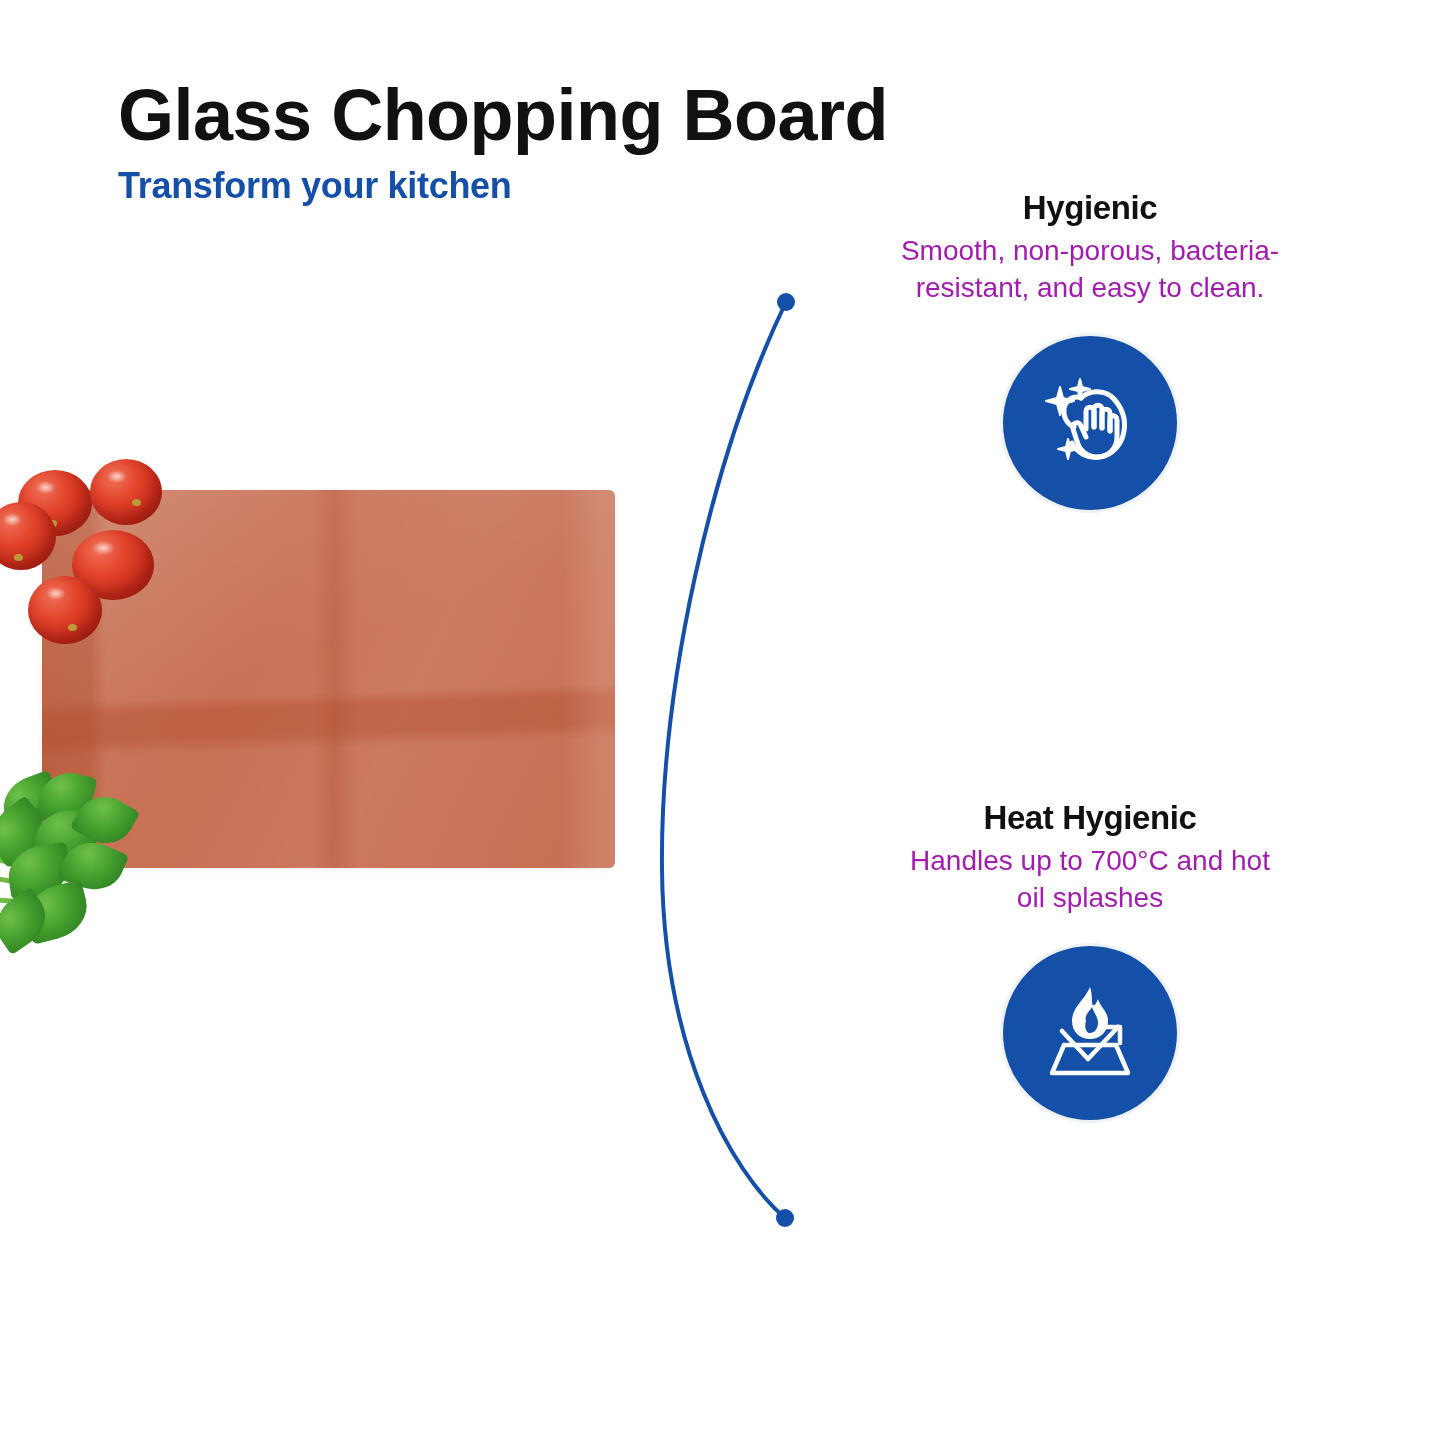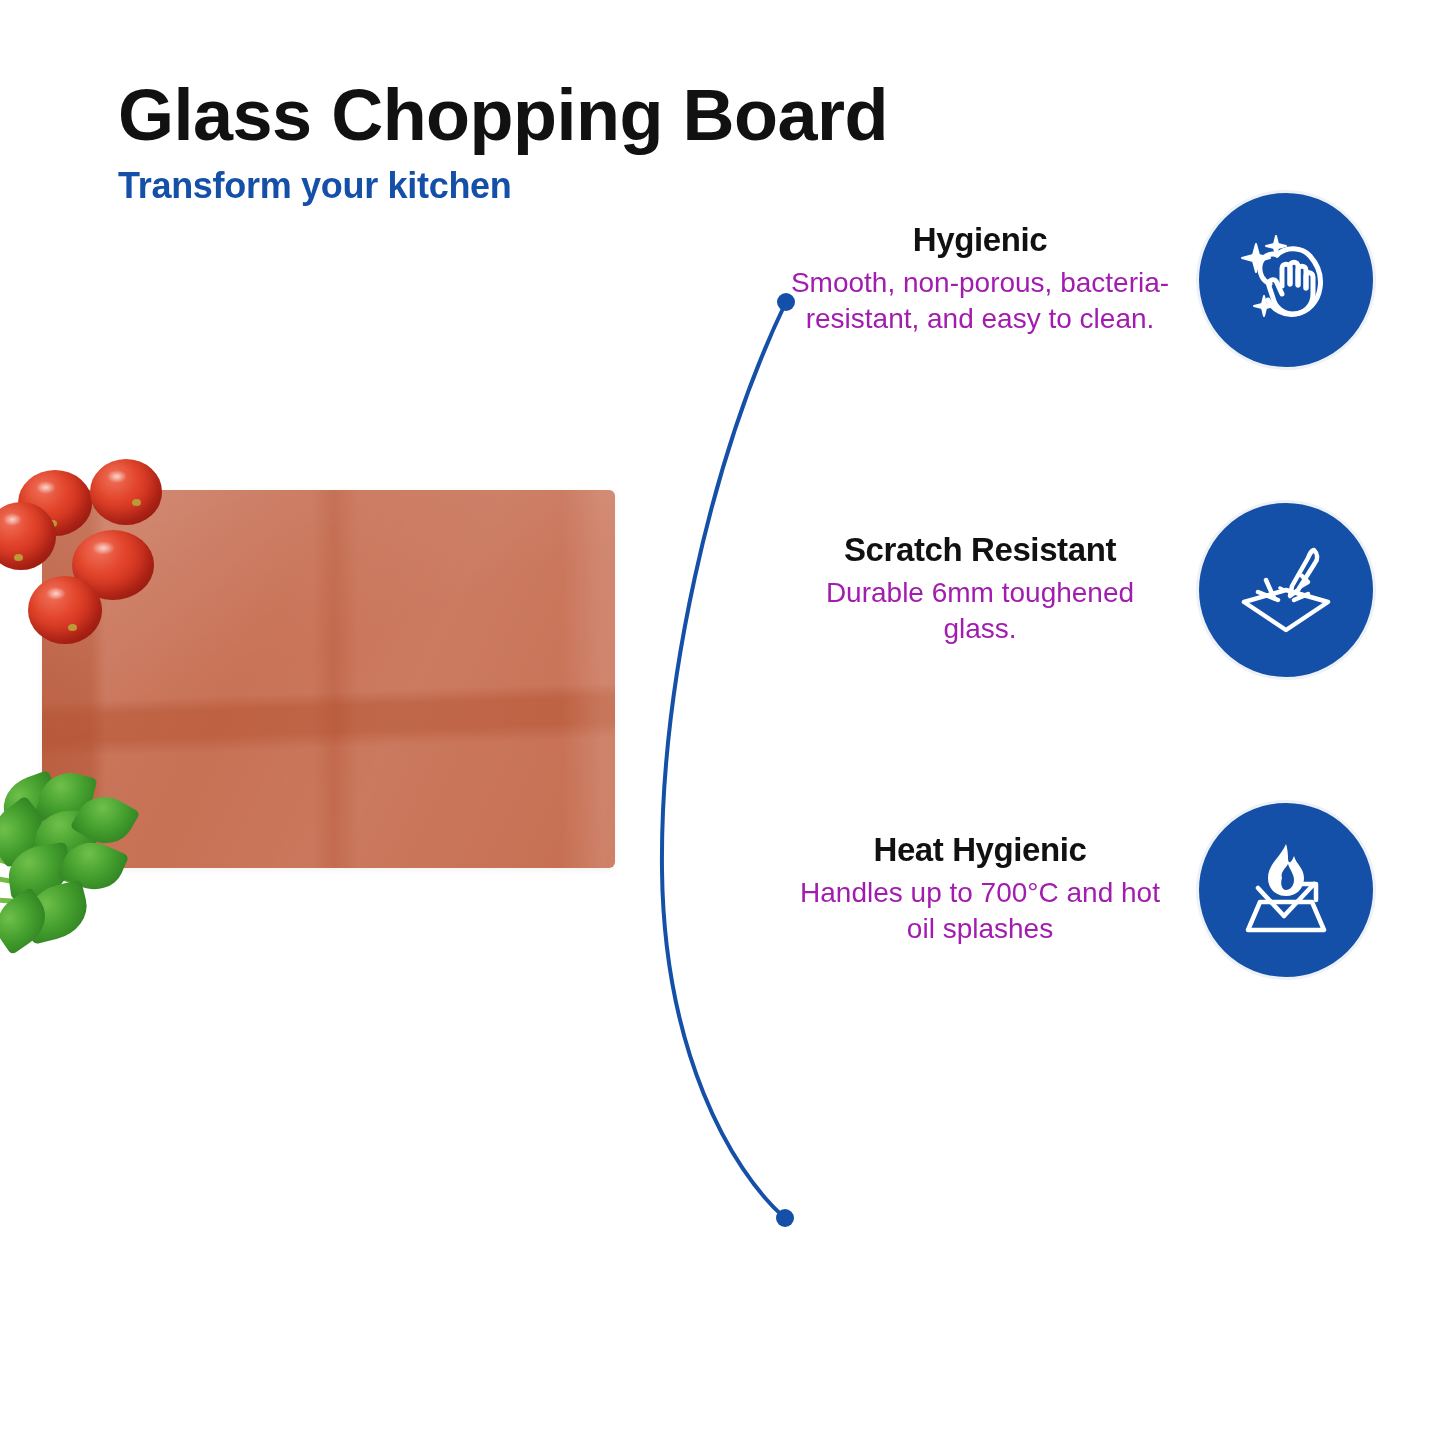--- a/index.html
+++ b/index.html
@@ -138,20 +138,21 @@
     height: 990px;
   }
 
   
   .feature {
     position: absolute;
     display: flex;
     align-items: center;
     gap: 26px;
     width: 600px;
+    flex-direction: column;
   }
   .feature-text { width: 380px; text-align: center; }
   .feature-title {
     font-family: "Liberation Sans", sans-serif;
     font-weight: bold;
     font-size: 33px;
     line-height: 1.12;
     letter-spacing: -0.4px;
     color: #111111;
     margin: 0 0 6px 0;
@@ -244,37 +245,20 @@
         <path d="M60 60 L60 42 C60 37, 68 37, 68 42 L68 61"></path>
         <path d="M68 61 L68 46 C68 41, 76 41, 76 46 L76 64"></path>
         <path d="M76 64 L76 52 C76 47, 83 48, 83 53 L83 70 C83 82, 74 90, 63 90 C53 90, 45 83, 43 74 L39 62 C37 56, 45 53, 47 59 L52 70"></path>
         <path d="M26 20 L29 31 L40 34 L29 37 L26 48 L23 37 L12 34 L23 31 Z" fill="#ffffff" stroke-width="2"></path>
         <path d="M46 12 L48 20 L56 22 L48 24 L46 32 L44 24 L36 22 L44 20 Z" fill="#ffffff" stroke-width="2"></path>
         <path d="M34 72 L36 80 L44 82 L36 84 L34 92 L32 84 L24 82 L32 80 Z" fill="#ffffff" stroke-width="2"></path>
       </svg>
     </div>
   </div>
 
-  <div class="feature" style="left:790px; top:500px;">
-    <div class="feature-text">
-      <p class="feature-title">Scratch Resistant</p>
-      <p class="feature-desc">Durable 6mm toughened glass.</p>
-    </div>
-    <div class="icon-circle">
-      <svg width="112" height="112" viewBox="0 0 112 112" fill="none" stroke="#ffffff" stroke-width="4.5" stroke-linecap="round" stroke-linejoin="round">
-        <path d="M14 68 L56 56 L98 68 L56 96 Z"></path>
-        <path d="M84 16 C88 20, 88 25, 85 29 L68 56 L60 62 L62 52 L78 24 C80 19, 81 17, 84 16 Z"></path>
-        <path d="M72 42 L78 48 L71 52"></path>
-        <path d="M36 46 L44 64"></path>
-        <path d="M28 58 L48 66"></path>
-        <path d="M78 60 L64 66"></path>
-        <path d="M50 54 L54 56" stroke-width="3.5"></path>
-      </svg>
-    </div>
-  </div>
 
   <div class="feature" style="left:790px; top:800px;">
     <div class="feature-text">
       <p class="feature-title">Heat Hygienic</p>
       <p class="feature-desc">Handles up to 700°C and hot oil splashes</p>
     </div>
     <div class="icon-circle">
       <svg width="112" height="112" viewBox="0 0 112 112" fill="none" stroke="#ffffff" stroke-width="4.5" stroke-linecap="round" stroke-linejoin="round">
         <path d="M56 10 C50 24, 38 30, 38 44 C38 55, 46 62, 56 62 C66 62, 74 55, 74 44 C74 34, 66 30, 64 22 C61 30, 58 30, 58 24 C58 18, 57 13, 56 10 Z" fill="#ffffff" stroke="none"></path>
         <path d="M52 44 C50 38, 56 34, 58 30 C60 36, 64 40, 64 46 C64 52, 60 56, 56 56 C52 56, 50 50, 52 44 Z" fill="#1550A8" stroke="none"></path>

